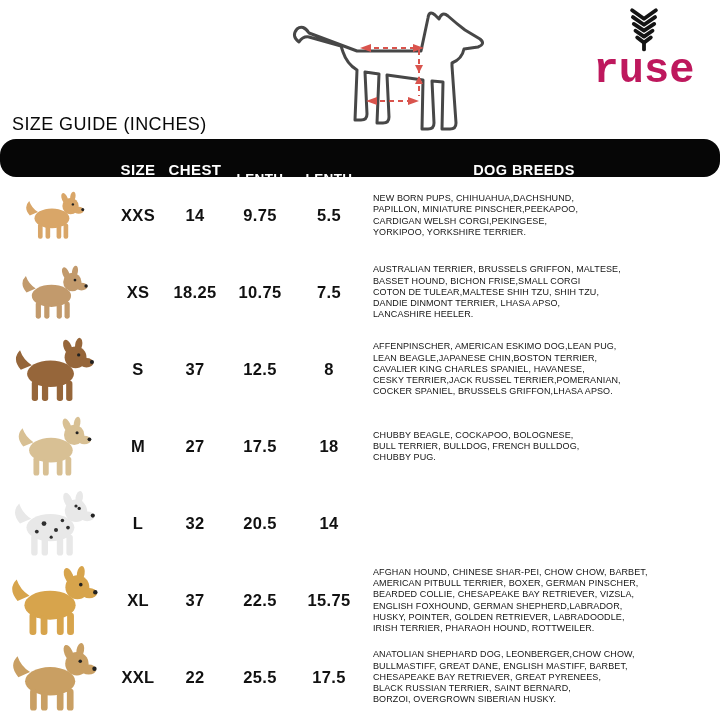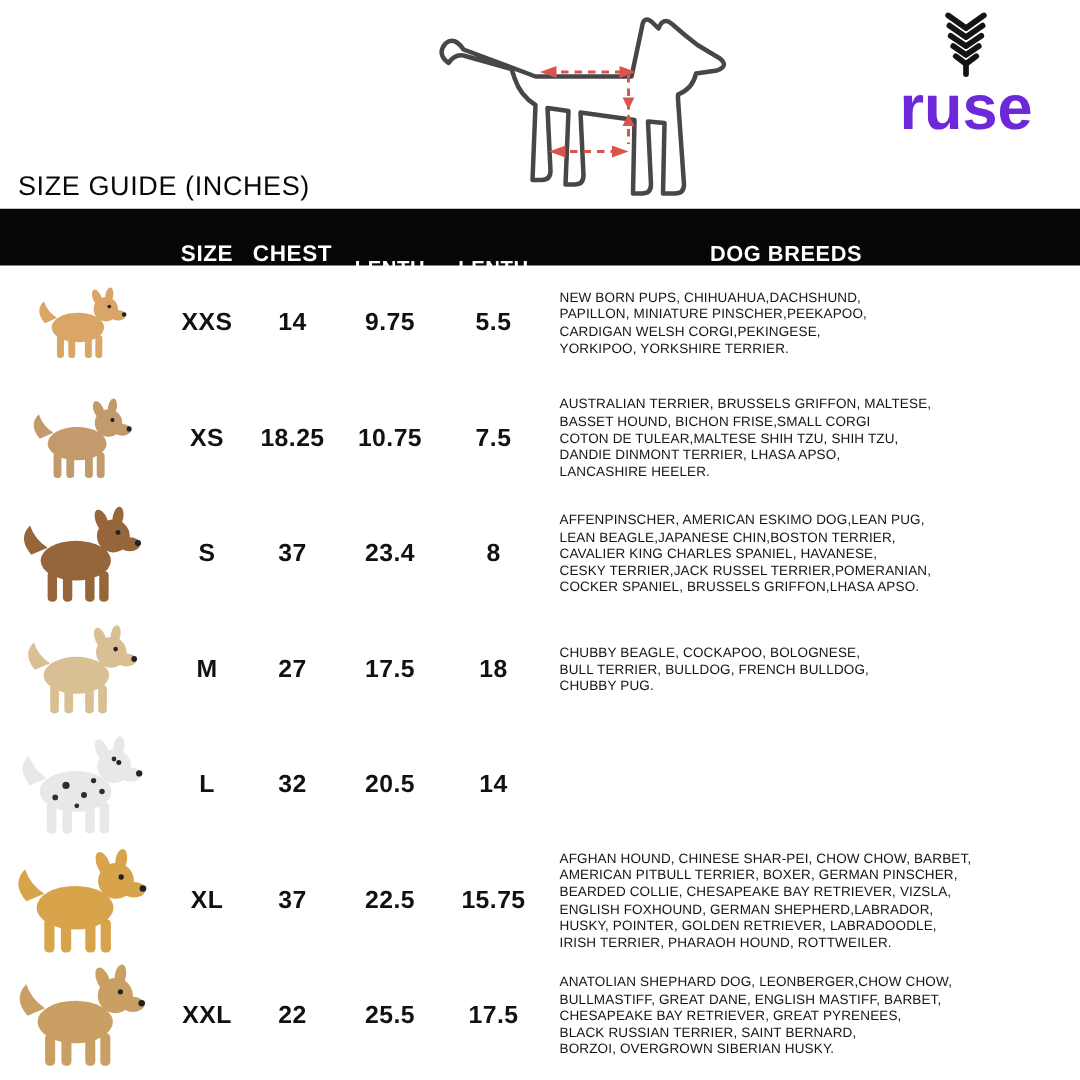--- a/index.html
+++ b/index.html
@@ -7,22 +7,22 @@
     width:720px;height:720px;background:#ffffff;overflow:hidden;
     font-family:"Liberation Sans",sans-serif;color:#1a1a1a;
     -webkit-font-smoothing:antialiased;
   }
   
   .top{position:relative;height:139px;background:#fff;}
   .diagram{position:absolute;left:283px;top:2px;}
   .logo{position:absolute;right:16px;top:6px;width:120px;text-align:center;}
   .logo .wheat{display:block;margin:0 auto;width:34px;height:46px;}
   .brand{
-    font-family:Liberation Sans, sans-serif;font-weight:bold;
-    font-size:42px;line-height:0.9;color:#6d28d9;letter-spacing:0px;margin-top:1px;
+    font-family:Liberation Mono, monospace;font-weight:bold;
+    font-size:42px;line-height:0.9;color:#be185d;letter-spacing:0px;margin-top:1px;
   }
   .page-title{
     position:absolute;left:12px;bottom:4px;
     font-size:18px;font-weight:normal;letter-spacing:0.4px;color:#090909;
   }
   
   .size-table{width:720px;}
   .row{
     display:grid;
     grid-template-columns:112px 52px 62px 68px 70px 1fr;
@@ -110,21 +110,21 @@
       <line x1="20" y1="42" x2="20" y2="50"></line>
     </svg>
     <div class="brand">ruse</div>
   </div>
 
   <div class="page-title">SIZE GUIDE (INCHES)</div>
 </div>
 
 <div class="size-table">
 
-  <div class="row header-row" style="background: rgb(6, 6, 6);">
+  <div class="row header-row" style="background: rgb(6, 6, 6); border-radius: 16px;">
     <div class="hcell"></div>
     <div class="hcell">SIZE</div>
     <div class="hcell">CHEST</div>
     <div class="hcell two-line">LENTH TOP</div>
     <div class="hcell two-line">LENTH BOTTOM</div>
     <div class="hcell breeds-h">DOG BREEDS</div>
   </div>
 
   <div class="row r0">
     <div class="cell img-cell" style="color: rgb(217, 166, 104);">
@@ -160,21 +160,21 @@
   </div>
 
   <div class="row r2">
     <div class="cell img-cell" style="color: rgb(150, 102, 58);">
       <svg class="dog" viewBox="0 0 110 84">
           <use href="#dog-shape"></use>
         </svg>
     </div>
     <div class="cell val">S</div>
     <div class="cell val">37</div>
-    <div class="cell val">23.4</div>
+    <div class="cell val">12.5</div>
     <div class="cell val">8</div>
     <div class="cell breeds">AFFENPINSCHER, AMERICAN ESKIMO DOG,LEAN PUG,
 LEAN BEAGLE,JAPANESE CHIN,BOSTON TERRIER,
 CAVALIER KING CHARLES SPANIEL, HAVANESE,
 CESKY TERRIER,JACK RUSSEL TERRIER,POMERANIAN,
 COCKER SPANIEL, BRUSSELS GRIFFON,LHASA APSO.</div>
   </div>
 
   <div class="row r3">
     <div class="cell img-cell" style="color: rgb(216, 192, 148);">

